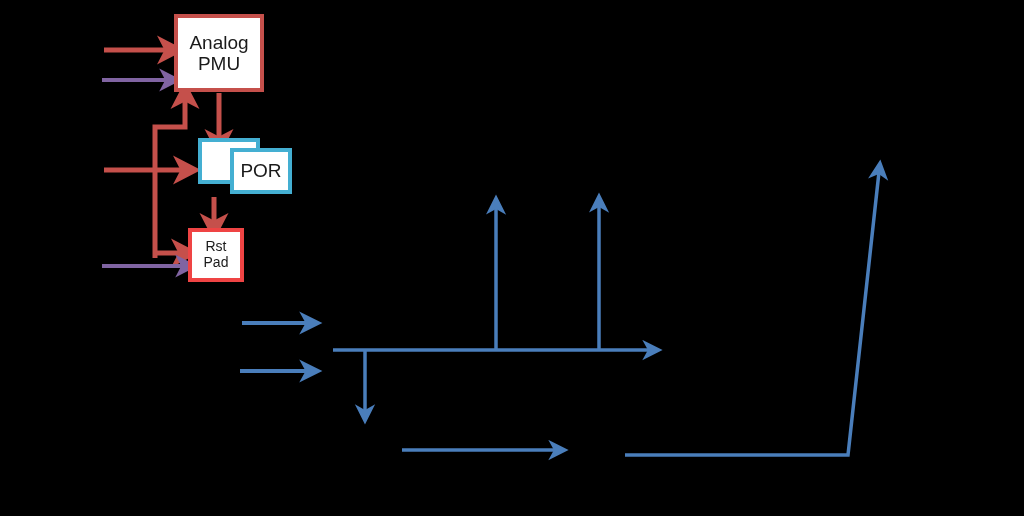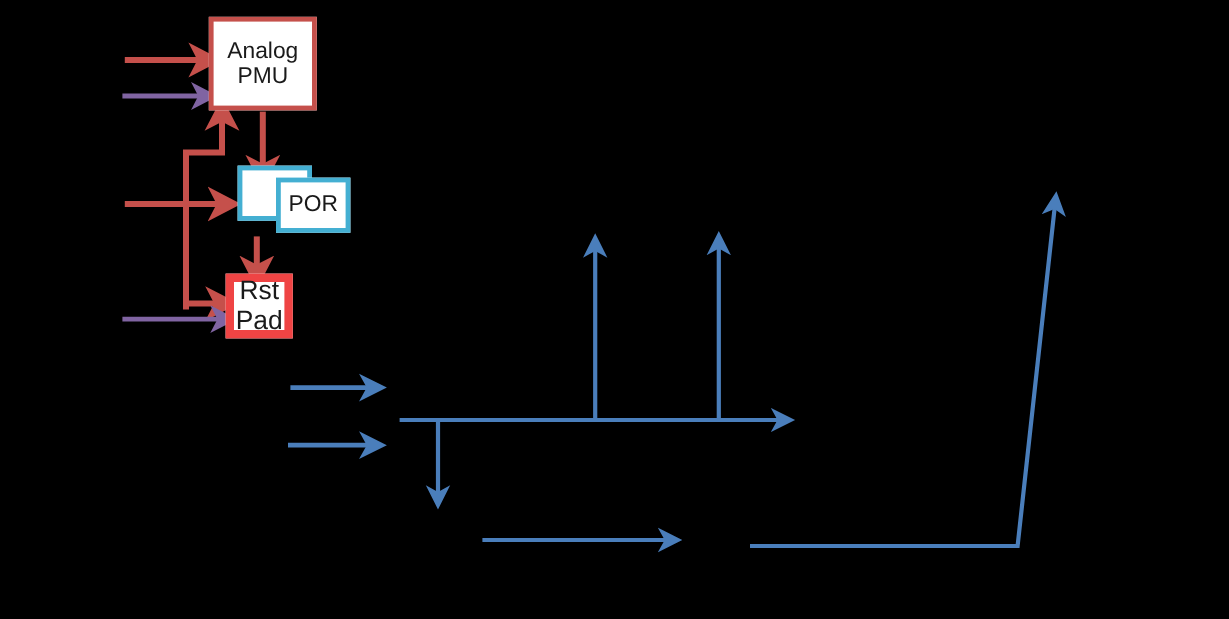--- a/index.html
+++ b/index.html
@@ -67,22 +67,22 @@
     font-size: 19px;
     z-index: 2;
     margin-left: 42px;
   }
   
   #node-rst-pad {
     left: 188px;
     top: 228px;
     width: 56px;
     height: 54px;
-    border: 7px solid #ef4444;
-    font-size: 22px;
+    border: 4px solid #ef4444;
+    font-size: 14px;
   }
 </style>
 </head>
 <body>
 
 <div id="canvas">
 
   <svg id="diagram-svg" viewBox="0 0 1024 516" xmlns="http://www.w3.org/2000/svg">
     <defs>
       <marker id="red-head" markerWidth="7" markerHeight="7" refX="2.2" refY="3" orient="auto" markerUnits="strokeWidth">

